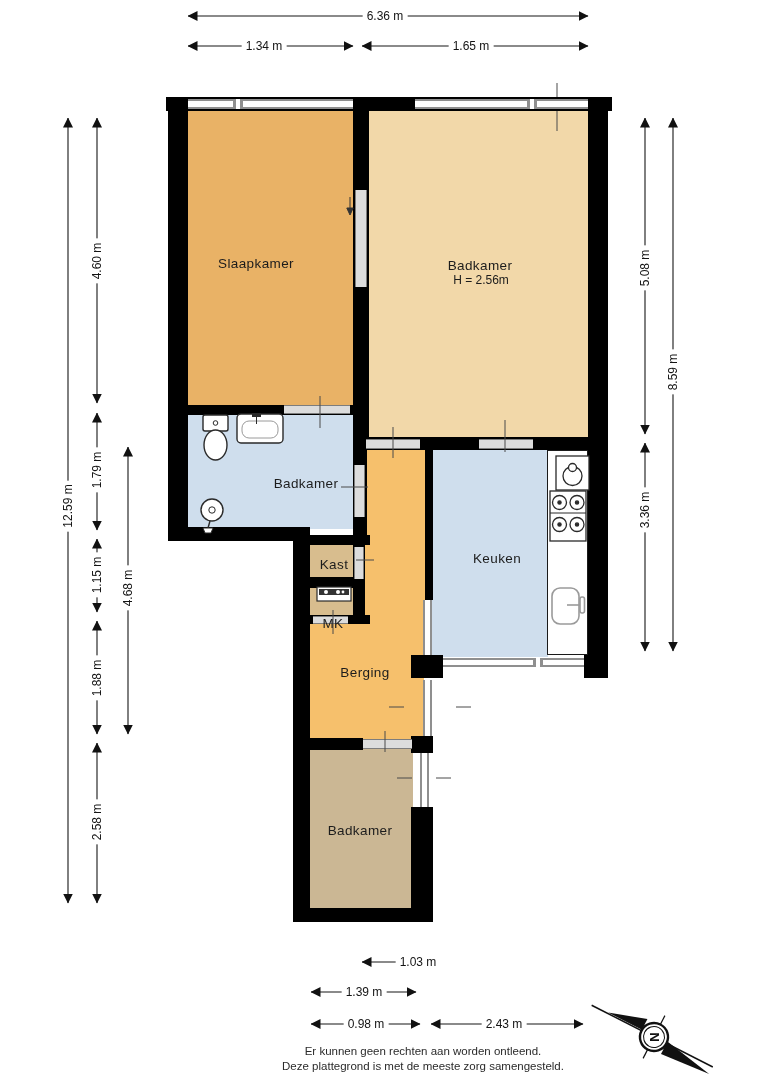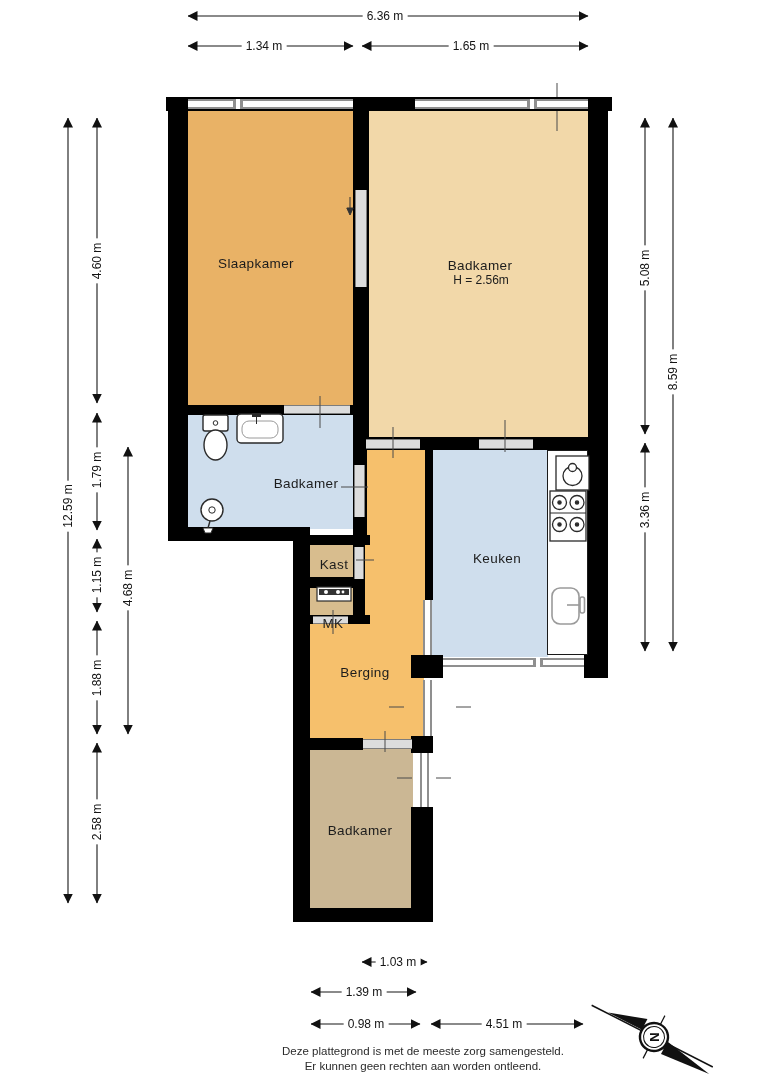--- a/index.html
+++ b/index.html
@@ -204,23 +204,23 @@
   <span class="dim vert" style="left:68px;top:506px;">12.59 m</span>
   <span class="dim vert" style="left:97px;top:261px;">4.60 m</span>
   <span class="dim vert" style="left:97px;top:470px;">1.79 m</span>
   <span class="dim vert" style="left:97px;top:575px;">1.15 m</span>
   <span class="dim vert" style="left:97px;top:678px;">1.88 m</span>
   <span class="dim vert" style="left:97px;top:822px;">2.58 m</span>
   <span class="dim vert" style="left:128px;top:588px;">4.68 m</span>
   <span class="dim vert" style="left:645px;top:268px;">5.08 m</span>
   <span class="dim vert" style="left:645px;top:510px;">3.36 m</span>
   <span class="dim vert" style="left:673px;top:372px;">8.59 m</span>
-  <span class="dim" style="left:398px;top:962px;">1.03 m</span>
+  <span class="dim" style="left:418px;top:962px;">1.03 m</span>
   <span class="dim" style="left:364px;top:992px;">1.39 m</span>
   <span class="dim" style="left:366px;top:1024px;">0.98 m</span>
-  <span class="dim" style="left:504px;top:1024px;">4.51 m</span>
+  <span class="dim" style="left:504px;top:1024px;">2.43 m</span>
 
   <div class="disclaimer">
+    <div>Er kunnen geen rechten aan worden ontleend.</div>
     <div>Deze plattegrond is met de meeste zorg samengesteld.</div>
-    <div>Er kunnen geen rechten aan worden ontleend.</div>
   </div>
 
 </div>
 
 </body></html>

